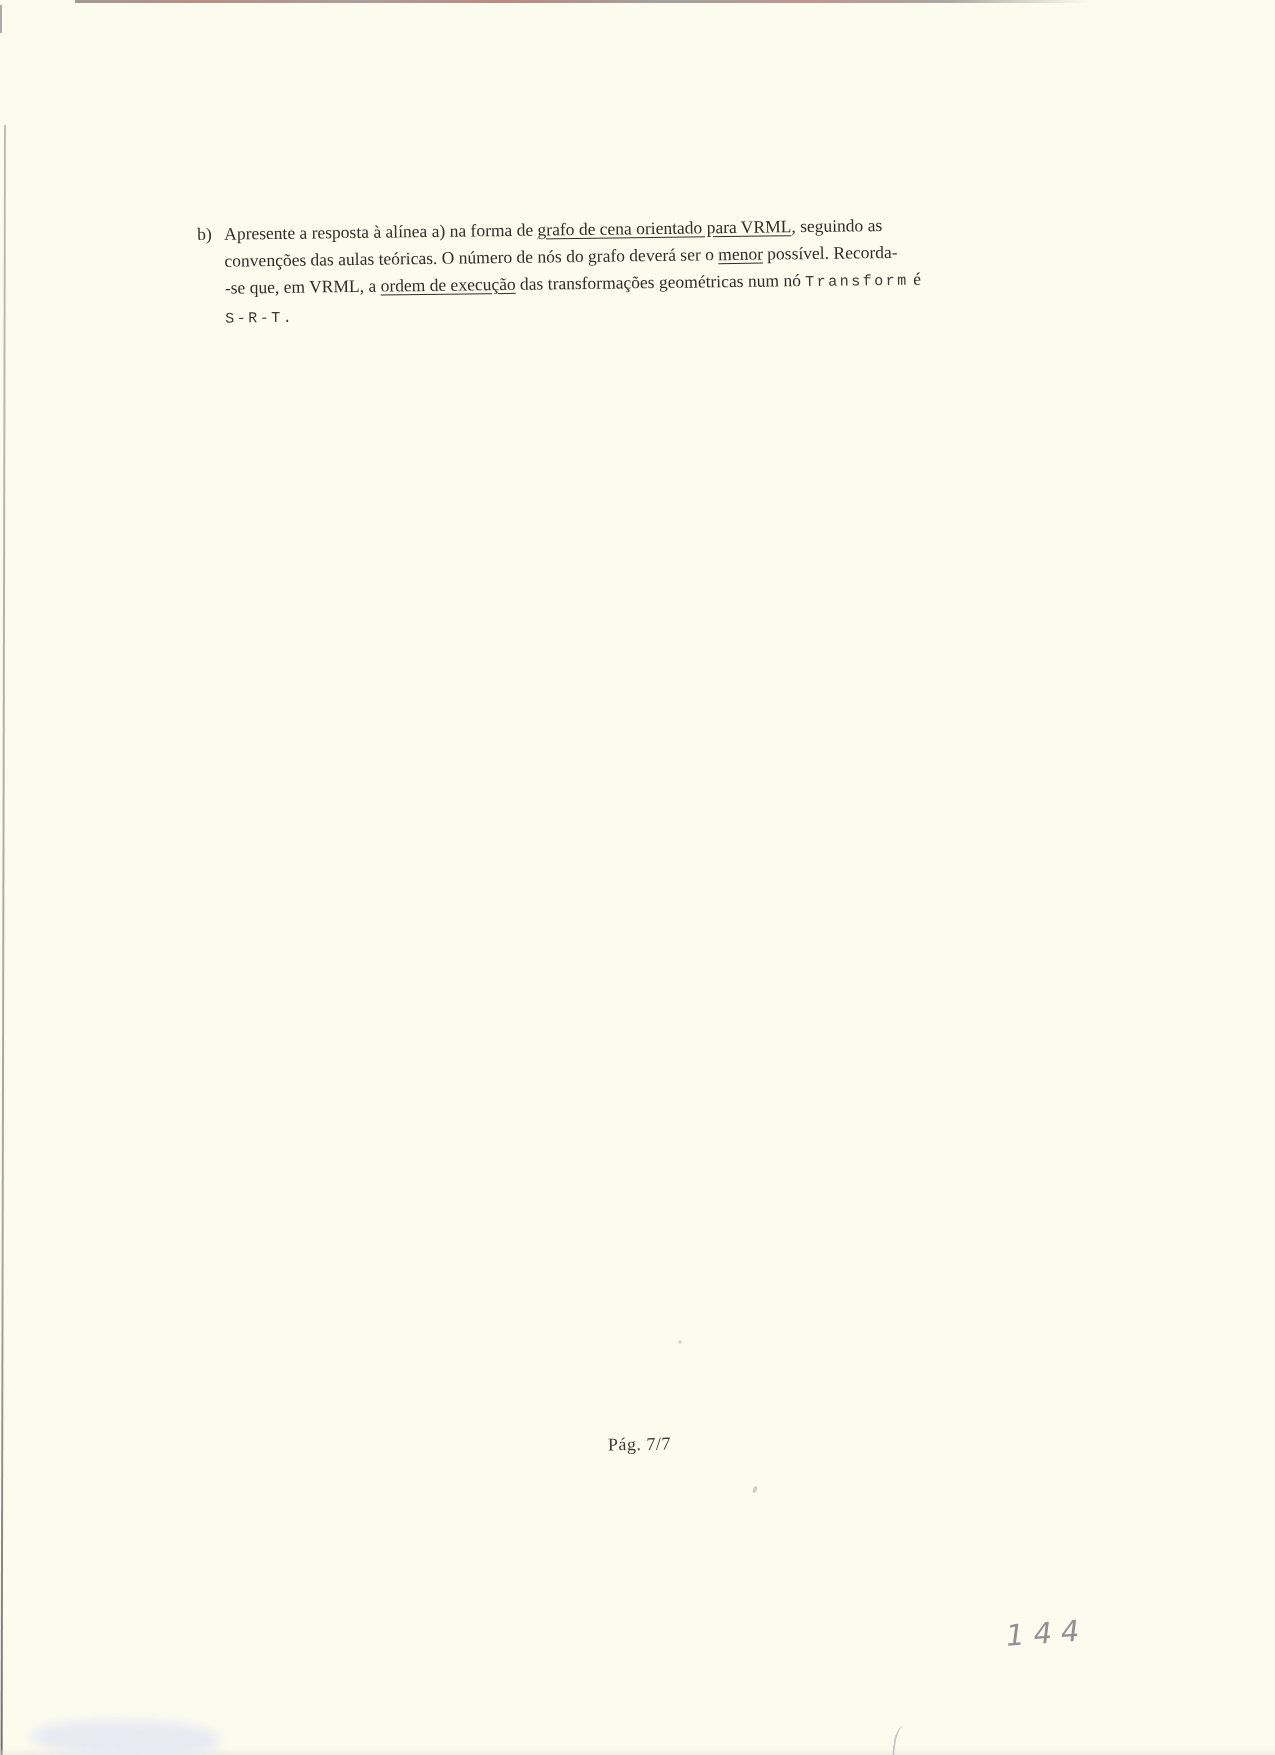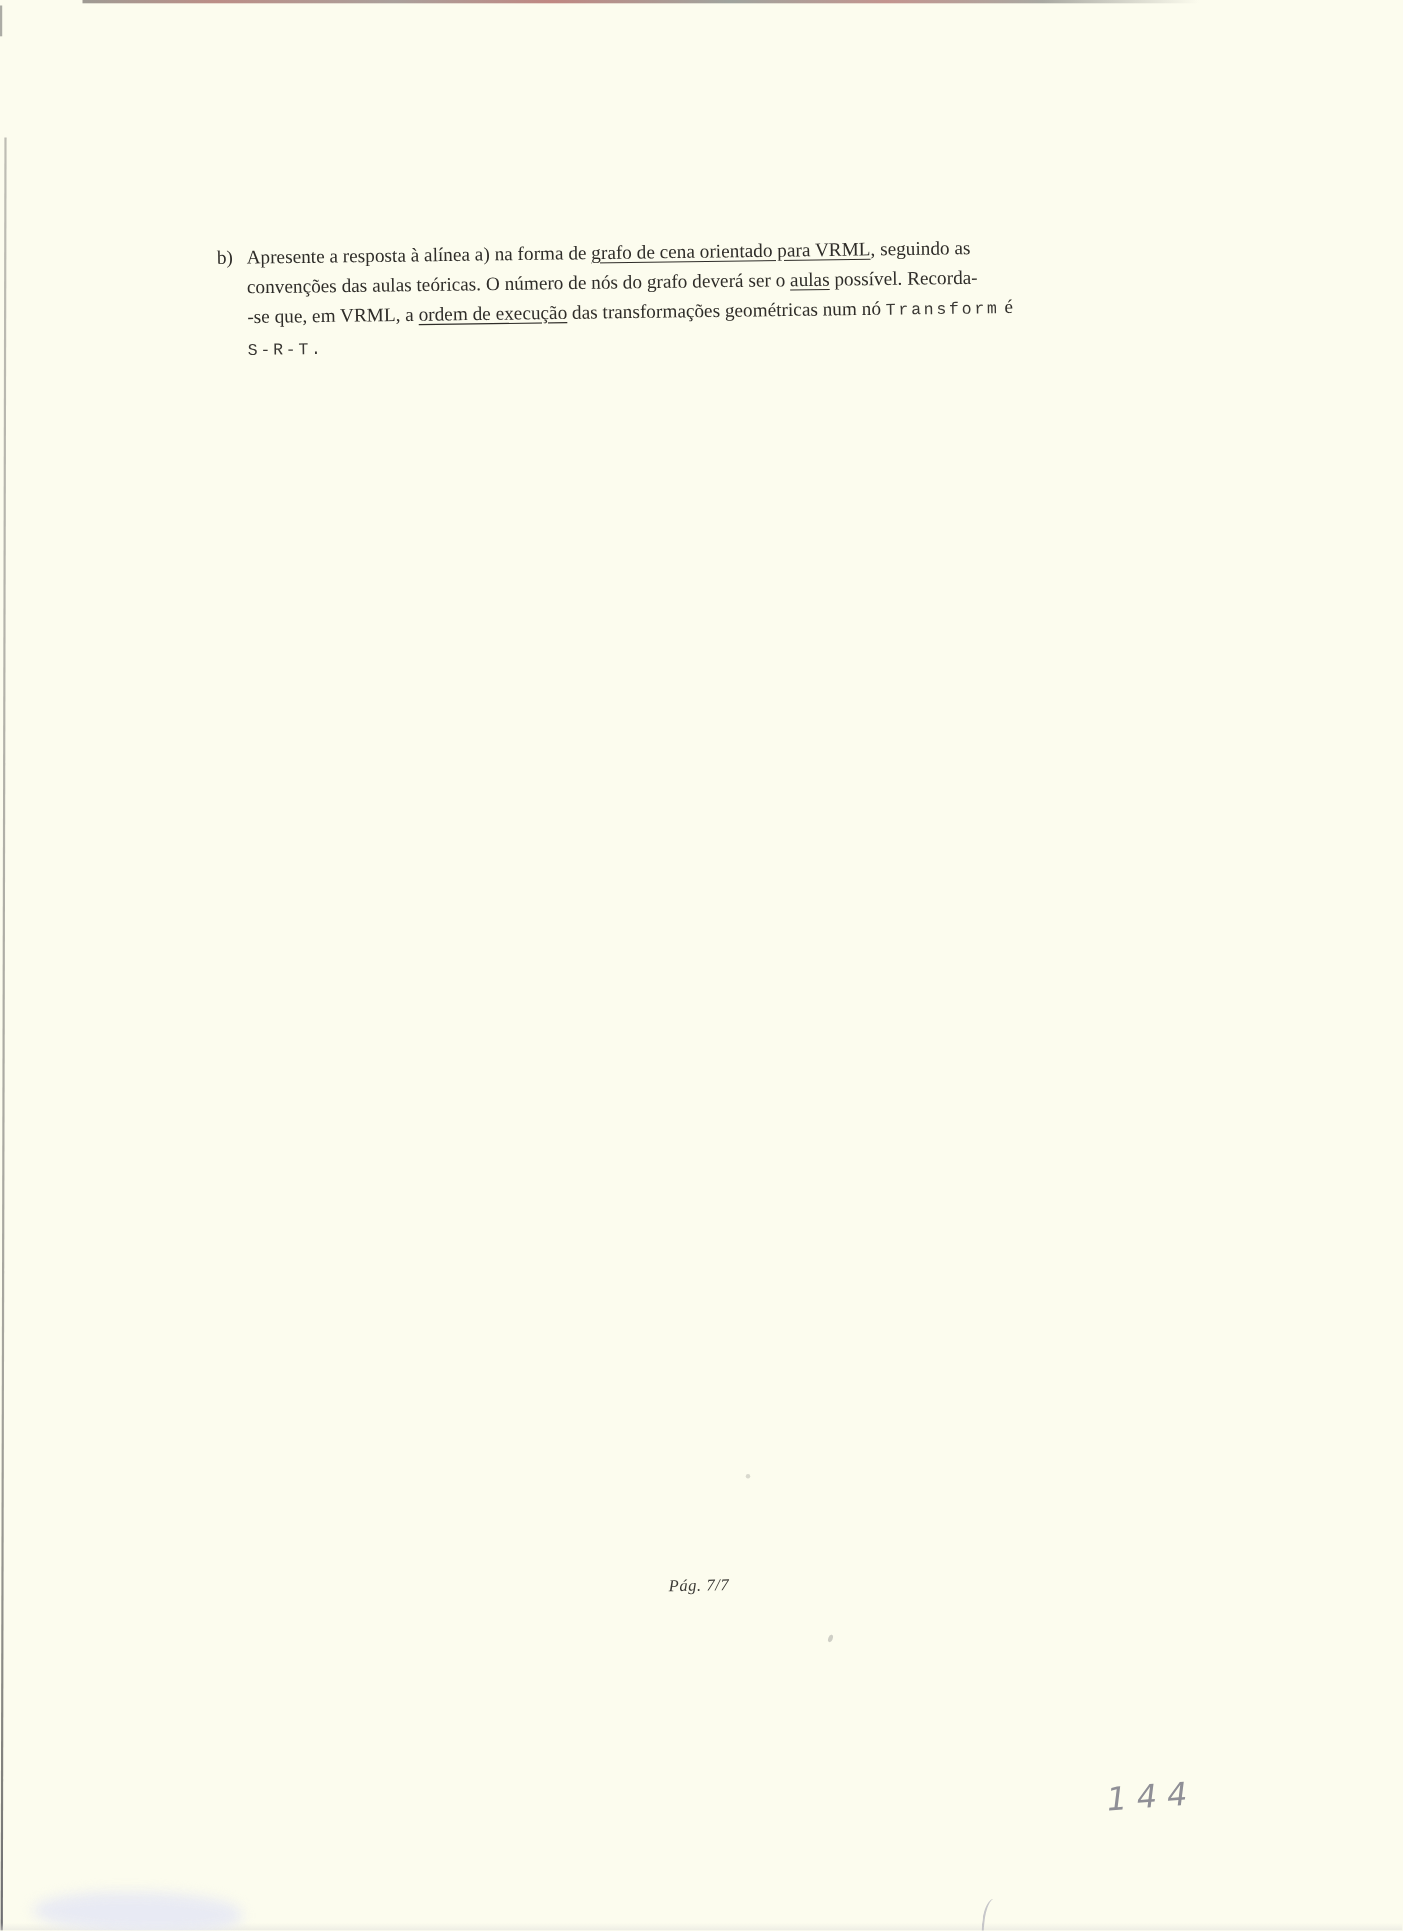--- a/index.html
+++ b/index.html
@@ -114,22 +114,21 @@
     font-family: "Liberation Mono", monospace;
     font-size: 15px;
     letter-spacing: 2.5px;
     color: #3a3834;
   }
 
   
   .footer {
     position: absolute;
     left: 608px; top: 1434px;
-    font-style: italic;
-    font-size: 15px;
+    font-size: 18px;
     color: #3b3a36;
     transform: rotate(-1deg);
     letter-spacing: 0.5px;
   }
 
   
   .handwriting {
     position: absolute;
     left: 1006px; top: 1616px;
     font-family: "DejaVu Sans", sans-serif;
@@ -157,21 +156,21 @@
 
   <div class="question">
     <span class="qlabel">b)</span>
     <div class="qtext">
 
       <div class="qline">
         <span>Apresente a resposta à alínea a) na forma de </span><span class="u">grafo de cena orientado para VRML</span><span>, seguindo as</span>
       </div>
 
       <div class="qline">
-        <span>convenções das aulas teóricas. O número de nós do grafo deverá ser o </span><span class="u">aulas</span><span> possível. Recorda-</span>
+        <span>convenções das aulas teóricas. O número de nós do grafo deverá ser o </span><span class="u">menor</span><span> possível. Recorda-</span>
       </div>
 
       <div class="qline">
         <span>-se que, em VRML, a </span><span class="u">ordem de execução</span><span> das transformações geométricas num nó </span><span class="mono">Transform</span><span> é</span>
       </div>
 
       <div class="qline">
         <span class="mono">S-R-T.</span>
       </div>
 

